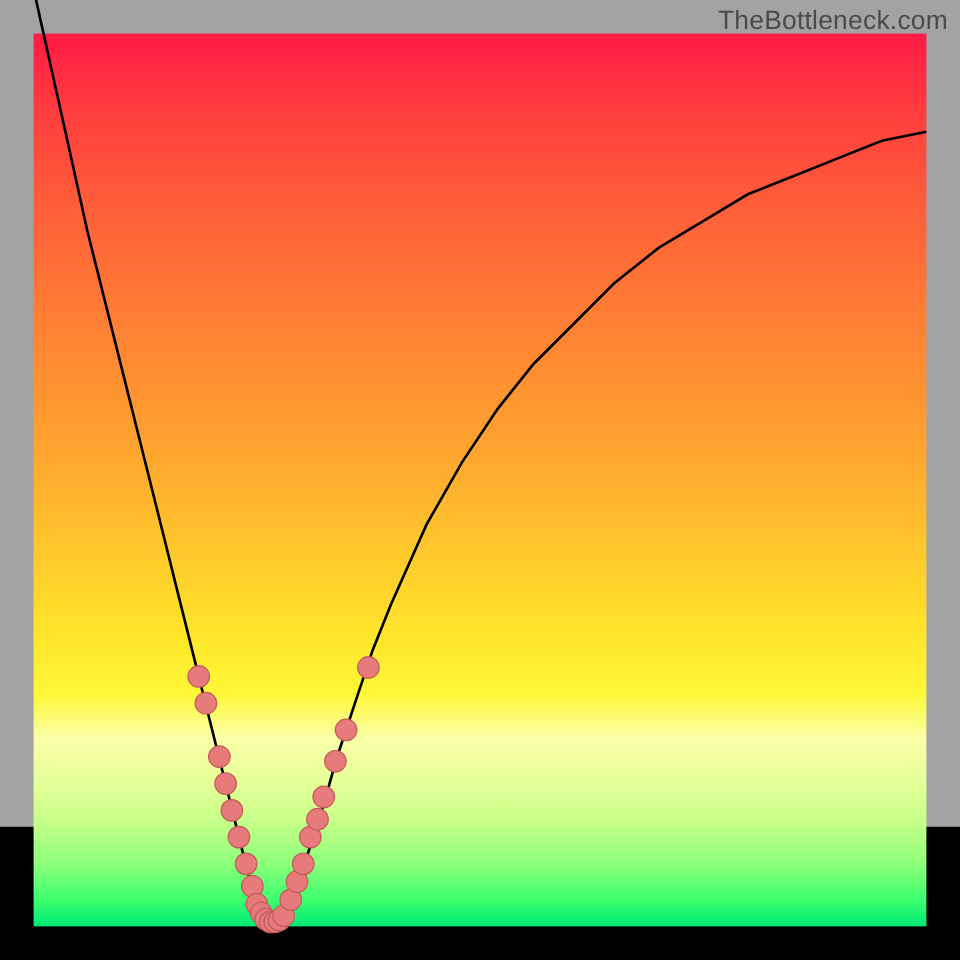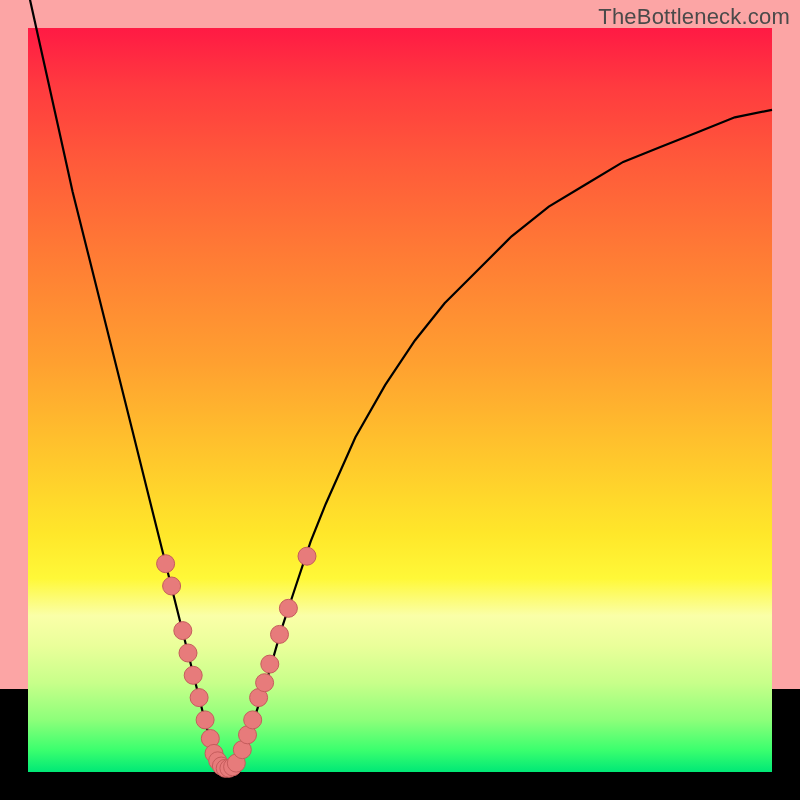--- a/index.html
+++ b/index.html
@@ -8,21 +8,21 @@
     width: 800px;
     height: 800px;
     overflow: hidden;
     background: #000;
     font-family: Arial, Helvetica, sans-serif;
   }
   .frame {
     position: relative;
     width: 800px;
     height: 689px;
-    background: #fca5a5;
+    background: #a3a3a3;
   }
   .plot-area {
     position: absolute;
     left: 28px;
     top: 28px;
     width: 744px;
     height: 744px;
     
     background: linear-gradient(
       to bottom,

